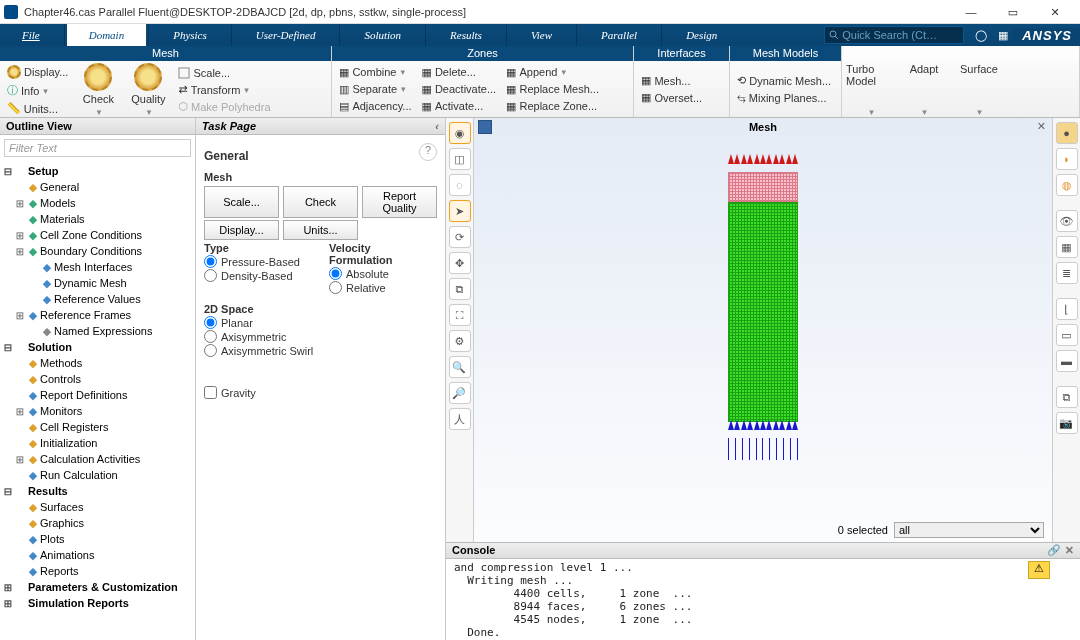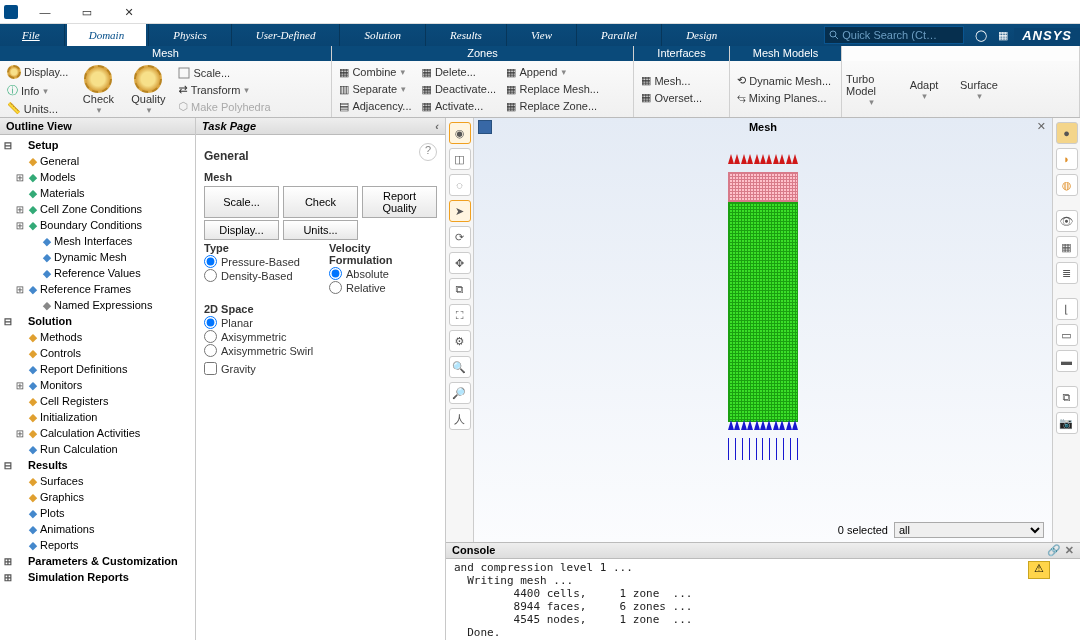--- a/index.html
+++ b/index.html
@@ -18,21 +18,21 @@
 .menubar .search svg{margin-right:3px}
 .menubar .ic{width:22px;text-align:center}
 .menubar .brand{font-weight:700;font-style:italic;color:#fff;background:#094472;padding:0 8px;font-size:13px;letter-spacing:1px}
 .ribbon{height:72px;background:linear-gradient(#fdfdfd,#f0f0f0);border-bottom:1px solid #bbb;display:flex}
 .rsec{border-right:1px solid #d0d0d0;display:flex;flex-direction:column}
 .rsec .lbl{background:#0a4a7a;color:#fff;text-align:center;font-size:11px;height:15px;line-height:15px}
 .rsec .body{flex:1;display:flex;align-items:center;padding:2px 4px;gap:4px}
 .btncol{display:flex;flex-direction:column;gap:2px}
 .ribbtn{display:flex;align-items:center;gap:3px;padding:1px 3px;white-space:nowrap;color:#333}
 .ribbtn svg{flex-shrink:0}
-.bigbtn{display:flex;flex-direction:column;align-items:center;justify-content:center;width:46px;height:54px;font-size:10px;color:#333}
+.bigbtn{display:flex;flex-direction:column;align-items:center;justify-content:space-between;width:46px;height:54px;font-size:10px;color:#333}
 .gear{width:28px;height:28px;border-radius:50%;background:radial-gradient(circle,#f7e08a 40%,#d9a441 70%);border:2px dashed #b88420}
 .dd{color:#888;font-size:9px;margin-left:1px}
 .main{display:flex;height:calc(640px - 24px - 22px - 72px)}
 .outline{width:196px;border-right:1px solid #c8c8c8;display:flex;flex-direction:column;overflow:hidden}
 .outline .hdr{background:linear-gradient(#eee,#ddd);padding:2px 6px;font-weight:700;border-bottom:1px solid #bbb}
 .outline .filter{margin:4px;border:1px solid #ccc;padding:2px 4px;color:#999;font-style:italic}
 .tree{flex:1;overflow:auto;padding:2px 0}
 .tnode{display:flex;align-items:center;padding:0 2px;height:16px;white-space:nowrap}
 .tnode .exp{width:12px;text-align:center;color:#555;font-size:10px}
 .tnode .tic{width:14px;height:14px;display:flex;align-items:center;justify-content:center}
@@ -75,20 +75,21 @@
 .console .hdr{background:linear-gradient(#eee,#ddd);padding:1px 6px;font-weight:700;border-bottom:1px solid #bbb;display:flex}
 .console .hdr .ic{margin-left:auto;display:flex;gap:4px;color:#777}
 .console .txt{flex:1;font-family:Consolas,monospace;font-size:11px;padding:2px 8px;white-space:pre;color:#222;overflow:hidden}
 .console .warn{position:absolute;right:30px;width:22px;height:18px;background:#ffd54a;border:1px solid #caa520;text-align:center}
 </style>
 </head>
 <body>
 
 <div class="titlebar">
   <div class="icon"></div>
+  <div class="title">Chapter46.cas Parallel Fluent@DESKTOP-2DBAJCD  [2d, dp, pbns, sstkw, single-process]</div>
   <div class="ctl">—</div>
   <div class="ctl">▭</div>
   <div class="ctl close">✕</div>
 </div>
 
 <div class="menubar">
   <div class="item file">File</div>
     <div class="sep"></div>
   <div class="item active">Domain</div>
     <div class="sep"></div>
@@ -262,20 +263,21 @@
           <span class="dd">▾</span>
         </div>
     </div>
   </div>
 </div>
 
 <div class="main">
 
   <div class="outline">
     <div class="hdr">Outline View</div>
+    <div class="filter">Filter Text</div>
     <div class="tree" id="tree">
         <div class="tnode l1">
           <span class="exp">⊟</span>
           <span class="tic"></span>
           <span>Setup</span>
         </div>
         <div class="tnode l2">
           <span class="exp"></span>
           <span class="tic" style="color:#e0a030">◆</span>
           <span>General</span>
@@ -466,21 +468,21 @@
           <label class="radio">
               <input type="radio" style="">
               <span>Axisymmetric</span>
             </label>
           <label class="radio">
               <input type="radio" style="">
               <span>Axisymmetric Swirl</span>
             </label>
         </div>
       </div>
-      <label class="radio" style="margin-top:4px">
+      <label class="radio" style="margin-top:28px">
           <input type="checkbox" style="">
           <span>Gravity</span>
         </label>
     </div>
   </div>
 
   <div class="center">
     <div class="viewport">
       <div class="vtoolL">
         <div class="vbtn act">◉</div>

